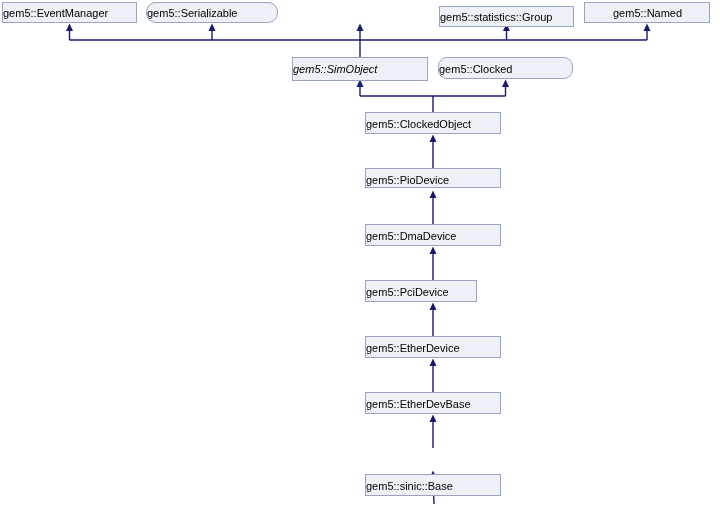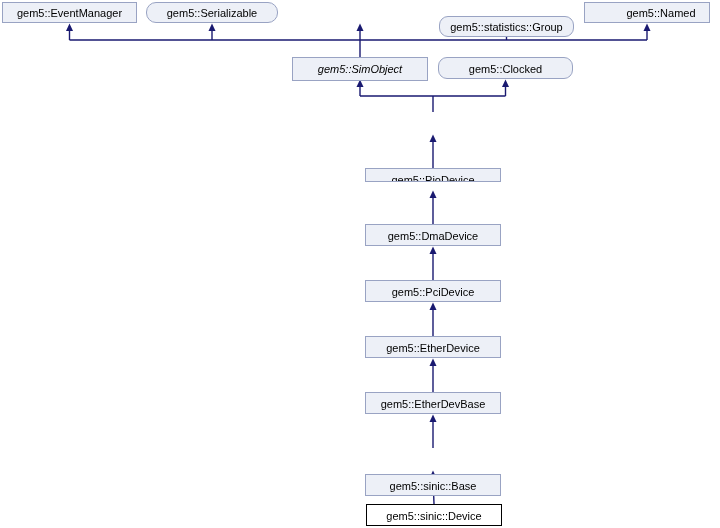--- a/index.html
+++ b/index.html
@@ -16,21 +16,21 @@
   #edges {
     position: absolute;
     left: 0;
     top: 0;
     pointer-events: none;
   }
   .node {
     position: absolute;
     box-sizing: border-box;
     border: 1px solid;
-    text-align: center;
+    text-align: left;
     white-space: nowrap;
     font-size: 11px;
     color: #000000;
     overflow: hidden;
     cursor: pointer;
   }
   .node.highlight {
     cursor: default;
   }
   .node span {
@@ -71,24 +71,24 @@
       <polygon points="433,302.5 429.5,310 436.5,310" fill="#191970"></polygon>
       <line x1="433" y1="392" x2="433" y2="365" stroke="#191970" stroke-width="1.4"></line>
       <polygon points="433,358.5 429.5,366 436.5,366" fill="#191970"></polygon>
       <line x1="433" y1="448" x2="433" y2="421" stroke="#191970" stroke-width="1.4"></line>
       <polygon points="433,414.5 429.5,422 436.5,422" fill="#191970"></polygon>
       <line x1="434" y1="504" x2="433" y2="477" stroke="#191970" stroke-width="1.4"></line>
       <polygon points="433,470.5 429.5,478 436.5,478" fill="#191970"></polygon>
     </svg>
 <div class="node" style="left: 2px; top: 2px; width: 135px; height: 21px; line-height: 19px; background: rgb(237, 240, 247); border-color: rgb(153, 163, 195); color: rgb(0, 0, 0);"><span>gem5::EventManager</span></div>
     <div class="node" style="left: 146px; top: 2px; width: 132px; height: 21px; line-height: 19px; background: rgb(237, 240, 247); border-color: rgb(153, 163, 195); color: rgb(0, 0, 0); border-radius: 10px;"><span>gem5::Serializable</span></div>
-    <div class="node" style="left: 439px; top: 16px; width: 135px; height: 21px; line-height: 19px; background: rgb(237, 240, 247); border-color: rgb(153, 163, 195); color: rgb(0, 0, 0); border-radius: 9px;"><span>gem5::statistics::Group</span></div>
+    <div class="node" style="left: 439px; top: 6px; width: 135px; height: 21px; line-height: 19px; background: rgb(237, 240, 247); border-color: rgb(153, 163, 195); color: rgb(0, 0, 0);"><span>gem5::statistics::Group</span></div>
     <div class="node" style="left: 584px; top: 2px; width: 126px; height: 21px; line-height: 19px; background: rgb(237, 240, 247); border-color: rgb(153, 163, 195); color: rgb(0, 0, 0); padding-left: 28px;"><span>gem5::Named</span></div>
     <div class="node" style="left: 292px; top: 57px; width: 136px; height: 24px; line-height: 20px; background: rgb(237, 240, 247); border-color: rgb(153, 163, 195); color: rgb(0, 0, 0); font-style: italic;"><span>gem5::SimObject</span></div>
     <div class="node" style="left: 438px; top: 57px; width: 135px; height: 22px; line-height: 20px; background: rgb(237, 240, 247); border-color: rgb(153, 163, 195); color: rgb(0, 0, 0); border-radius: 9px;"><span>gem5::Clocked</span></div>
-    <div class="node" style="left: 365px; top: 168px; width: 136px; height: 14px; line-height: 20px; background: rgb(237, 240, 247); border-color: rgb(153, 163, 195); color: rgb(0, 0, 0);"><span>gem5::PioDevice</span></div>
+    <div class="node" style="left: 365px; top: 112px; width: 136px; height: 22px; line-height: 20px; background: rgb(237, 240, 247); border-color: rgb(153, 163, 195); color: rgb(0, 0, 0);"><span>gem5::ClockedObject</span></div>
+    <div class="node" style="left: 365px; top: 168px; width: 136px; height: 20px; line-height: 20px; background: rgb(237, 240, 247); border-color: rgb(153, 163, 195); color: rgb(0, 0, 0);"><span>gem5::PioDevice</span></div>
     <div class="node" style="left: 365px; top: 224px; width: 136px; height: 22px; line-height: 20px; background: rgb(237, 240, 247); border-color: rgb(153, 163, 195); color: rgb(0, 0, 0);"><span>gem5::DmaDevice</span></div>
-    <div class="node" style="left: 365px; top: 280px; width: 136px; height: 22px; line-height: 20px; background: rgb(237, 240, 247); border-color: rgb(153, 163, 195); color: rgb(0, 0, 0);"><span>gem5::PciDevice</span></div>
+    <div class="node" style="left: 365px; top: 280px; width: 112px; height: 22px; line-height: 20px; background: rgb(237, 240, 247); border-color: rgb(153, 163, 195); color: rgb(0, 0, 0);"><span>gem5::PciDevice</span></div>
     <div class="node" style="left: 365px; top: 336px; width: 136px; height: 22px; line-height: 20px; background: rgb(237, 240, 247); border-color: rgb(153, 163, 195); color: rgb(0, 0, 0);"><span>gem5::EtherDevice</span></div>
     <div class="node" style="left: 365px; top: 392px; width: 136px; height: 22px; line-height: 20px; background: rgb(237, 240, 247); border-color: rgb(153, 163, 195); color: rgb(0, 0, 0);"><span>gem5::EtherDevBase</span></div>
     <div class="node" style="left: 365px; top: 474px; width: 136px; height: 22px; line-height: 20px; background: rgb(237, 240, 247); border-color: rgb(153, 163, 195); color: rgb(0, 0, 0);"><span>gem5::sinic::Base</span></div>
-    <div class="node highlight" style="left: 366px; top: 504px; width: 136px; height: 22px; line-height: 20px; background: rgb(255, 255, 255); border-color: rgb(0, 0, 0); color: rgb(0, 0, 0);"><span>gem5::sinic::Device</span></div>
   </div>
 
 </body></html>

